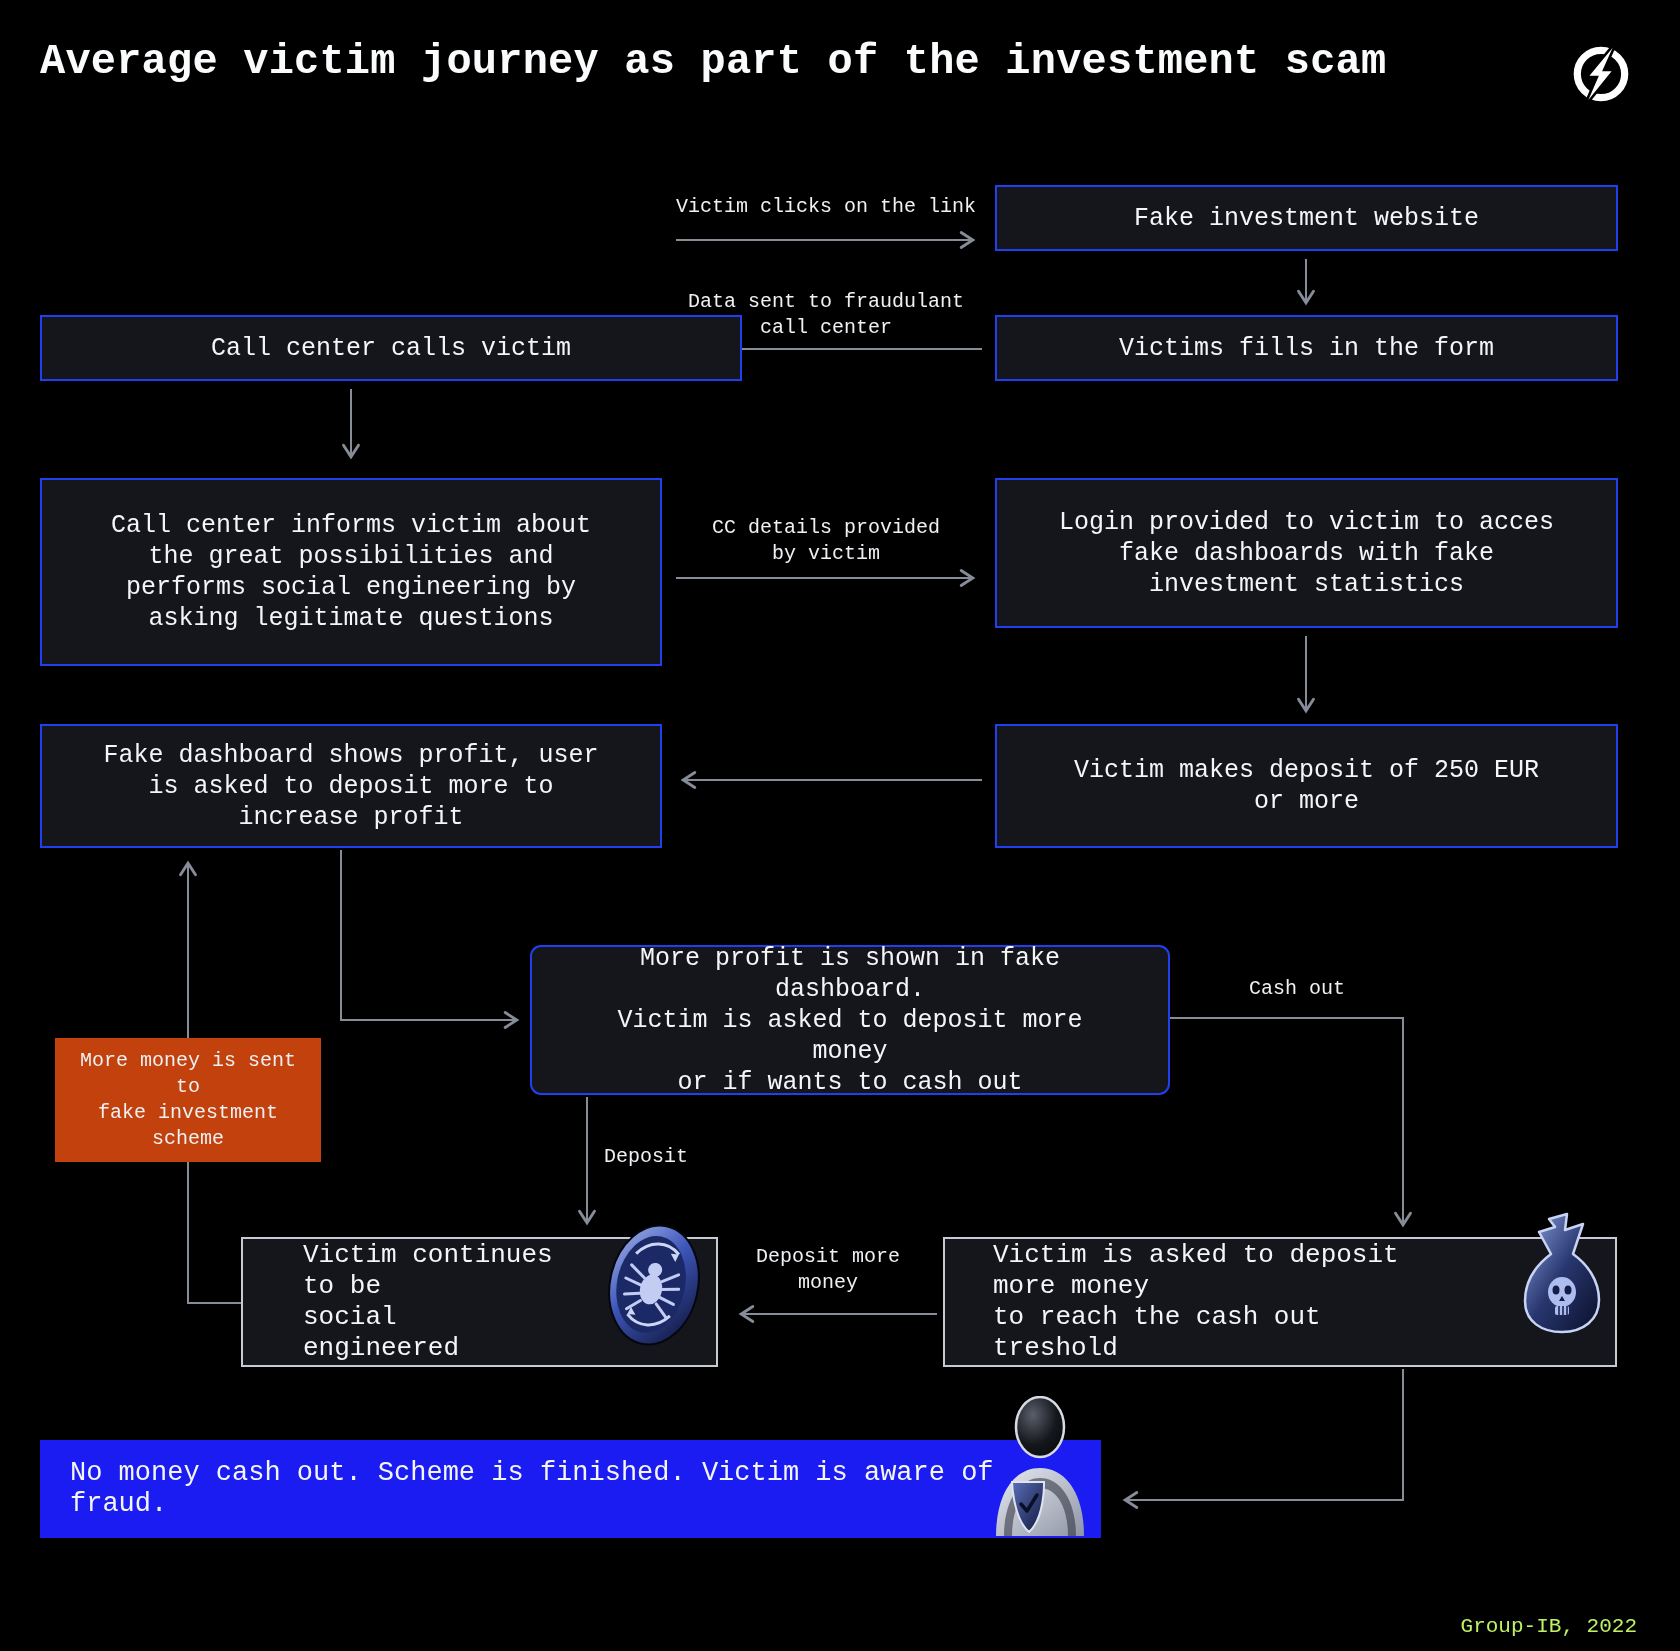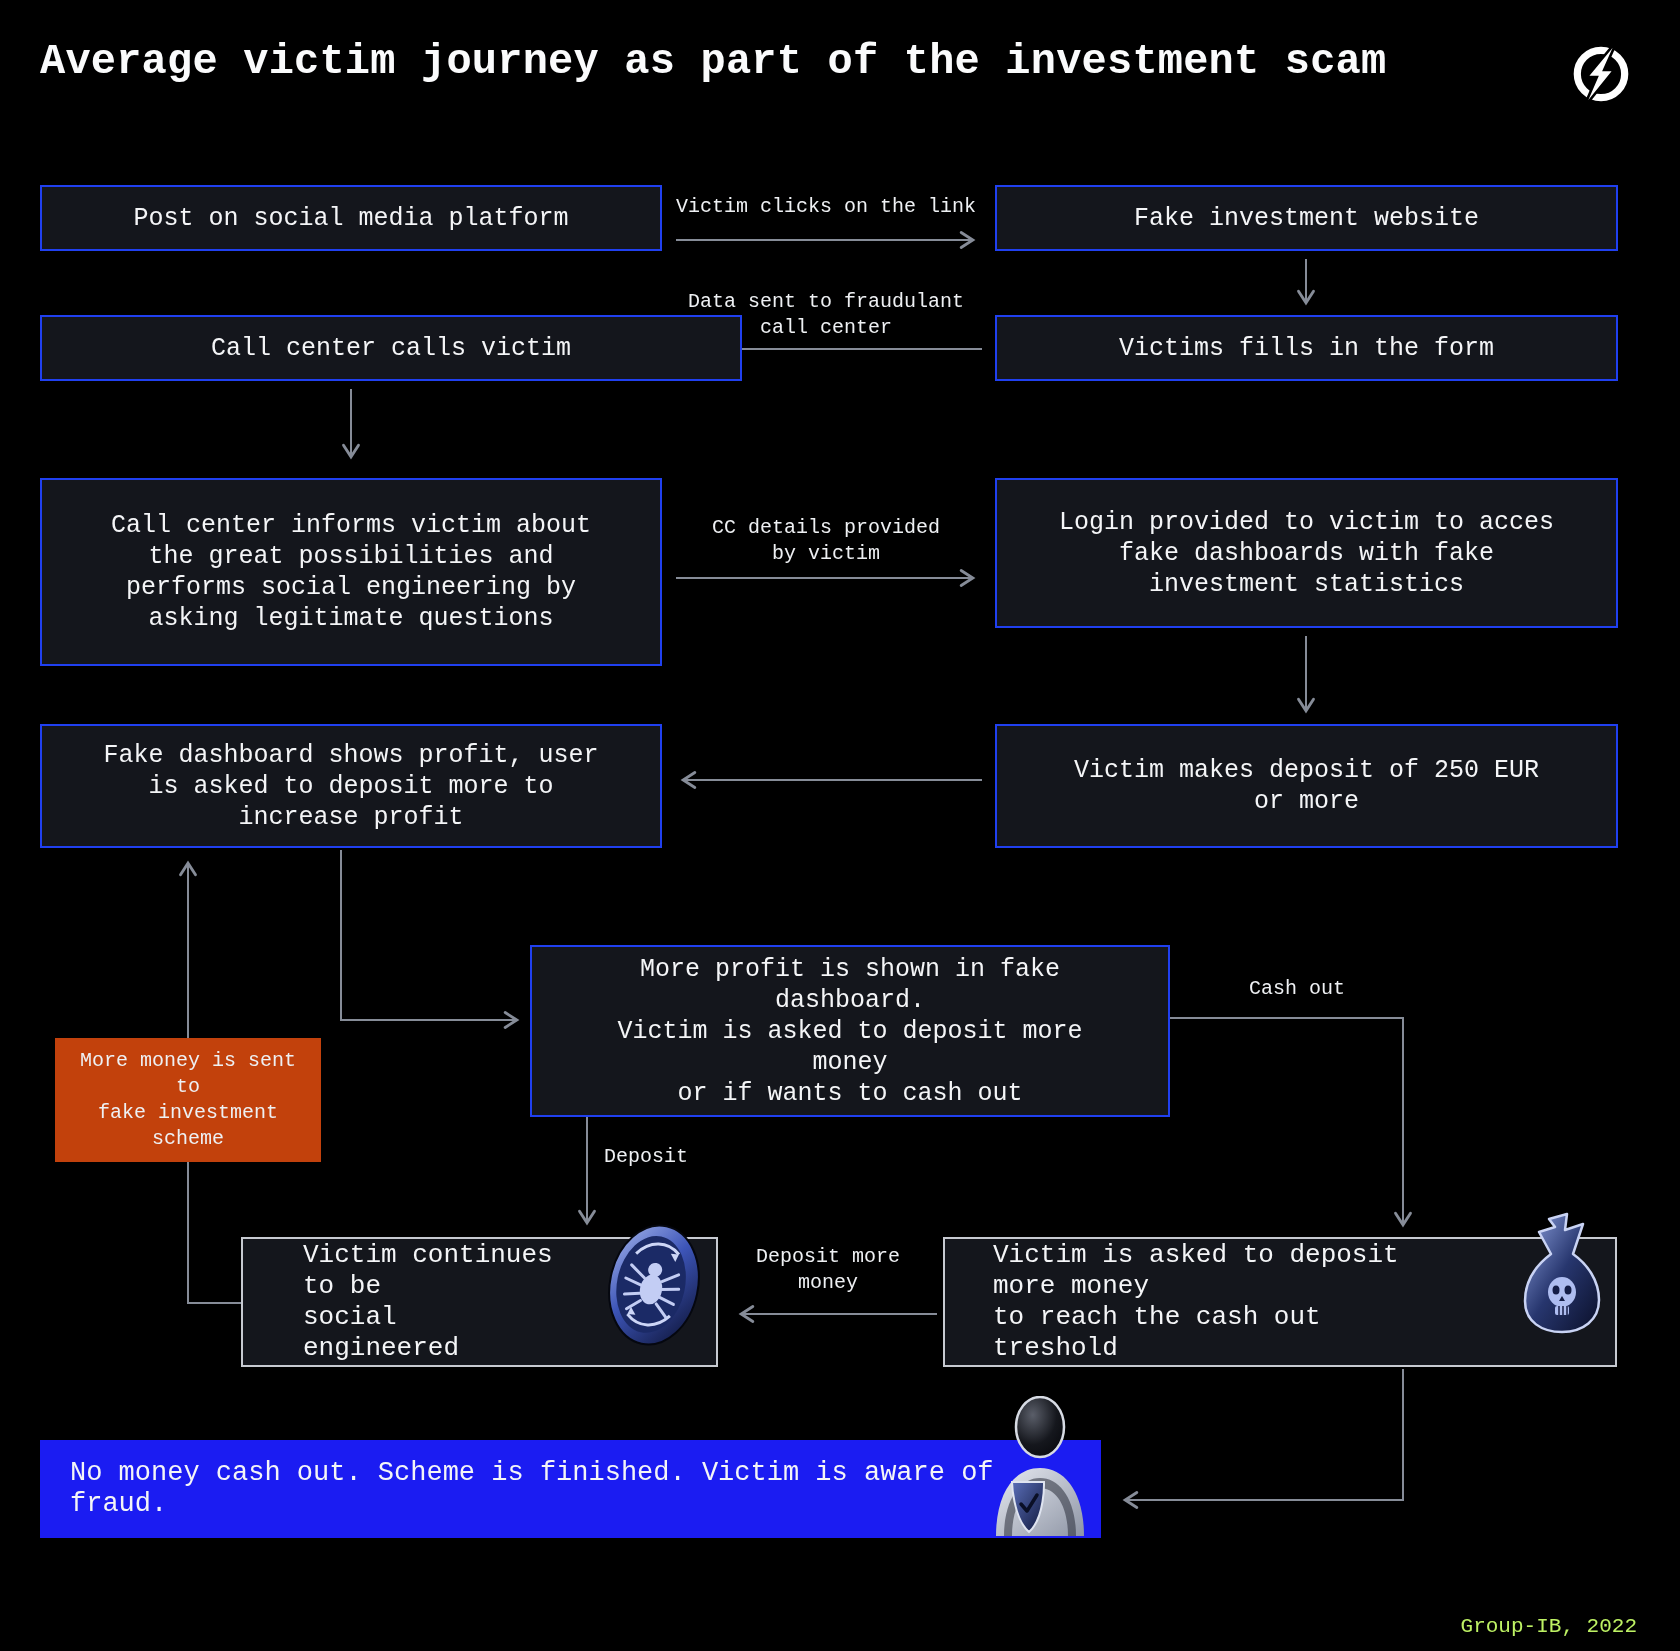--- a/index.html
+++ b/index.html
@@ -62,38 +62,37 @@
       <path d="M1403,1369 L1403,1500 L1126,1500" marker-end="url(#arw)"></path>
     </g>
   </svg>
 
   <div class="title">Average victim journey as part of the investment scam</div>
   <svg class="logo" viewBox="0 0 60 66">
     <circle cx="30" cy="33" r="23" fill="none" stroke="#ffffff" stroke-width="7"></circle>
     <path d="M46,0 L16,36 L26,36 L13,66 L43,29 L33,29 Z" fill="#ffffff" stroke="#000000" stroke-width="2.5"></path>
   </svg>
 
-  <div class="node" style="left:40px;top:185px;width:622px;height:66px;">Post on social media platform</div>
 
   <div class="node" style="left:995px;top:185px;width:623px;height:66px;">Fake investment website</div>
 
   <div class="node" style="left:40px;top:315px;width:702px;height:66px;">Call center calls victim</div>
 
   <div class="node" style="left:995px;top:315px;width:623px;height:66px;">Victims fills in the form</div>
 
   <div class="node" style="left:40px;top:478px;width:622px;height:188px;">Call center informs victim about the great possibilities and performs social engineering by asking legitimate questions</div>
 
   <div class="node" style="left:995px;top:478px;width:623px;height:150px;">Login provided to victim to acces fake dashboards with fake investment statistics</div>
 
   <div class="node" style="left:40px;top:724px;width:622px;height:124px;">Fake dashboard shows profit, user is asked to deposit more to increase profit</div>
 
   <div class="node" style="left:995px;top:724px;width:623px;height:124px;">Victim makes deposit of 250 EUR
 or more</div>
 
-  <div class="node" style="left:530px;top:945px;width:640px;height:172px;">More profit is shown in fake dashboard.
+  <div class="node" style="left:530px;top:945px;width:640px;height:150px;border-radius:11px;">More profit is shown in fake dashboard.
 Victim is asked to deposit more money
 or if wants to cash out</div>
 
   <div class="node gray" style="left:241px;top:1237px;width:477px;height:130px;padding-left:60px;padding-right:150px;font-size:26px;">Victim continues to be
 social engineered</div>
 
   <div class="node gray" style="left:943px;top:1237px;width:674px;height:130px;padding-left:48px;padding-right:160px;font-size:26px;">Victim is asked to deposit more money
 to reach the cash out treshold</div>
 
   <div class="node bluefill" style="left:40px;top:1440px;width:1061px;height:98px;">No money cash out. Scheme is finished. Victim is aware of fraud.</div>

